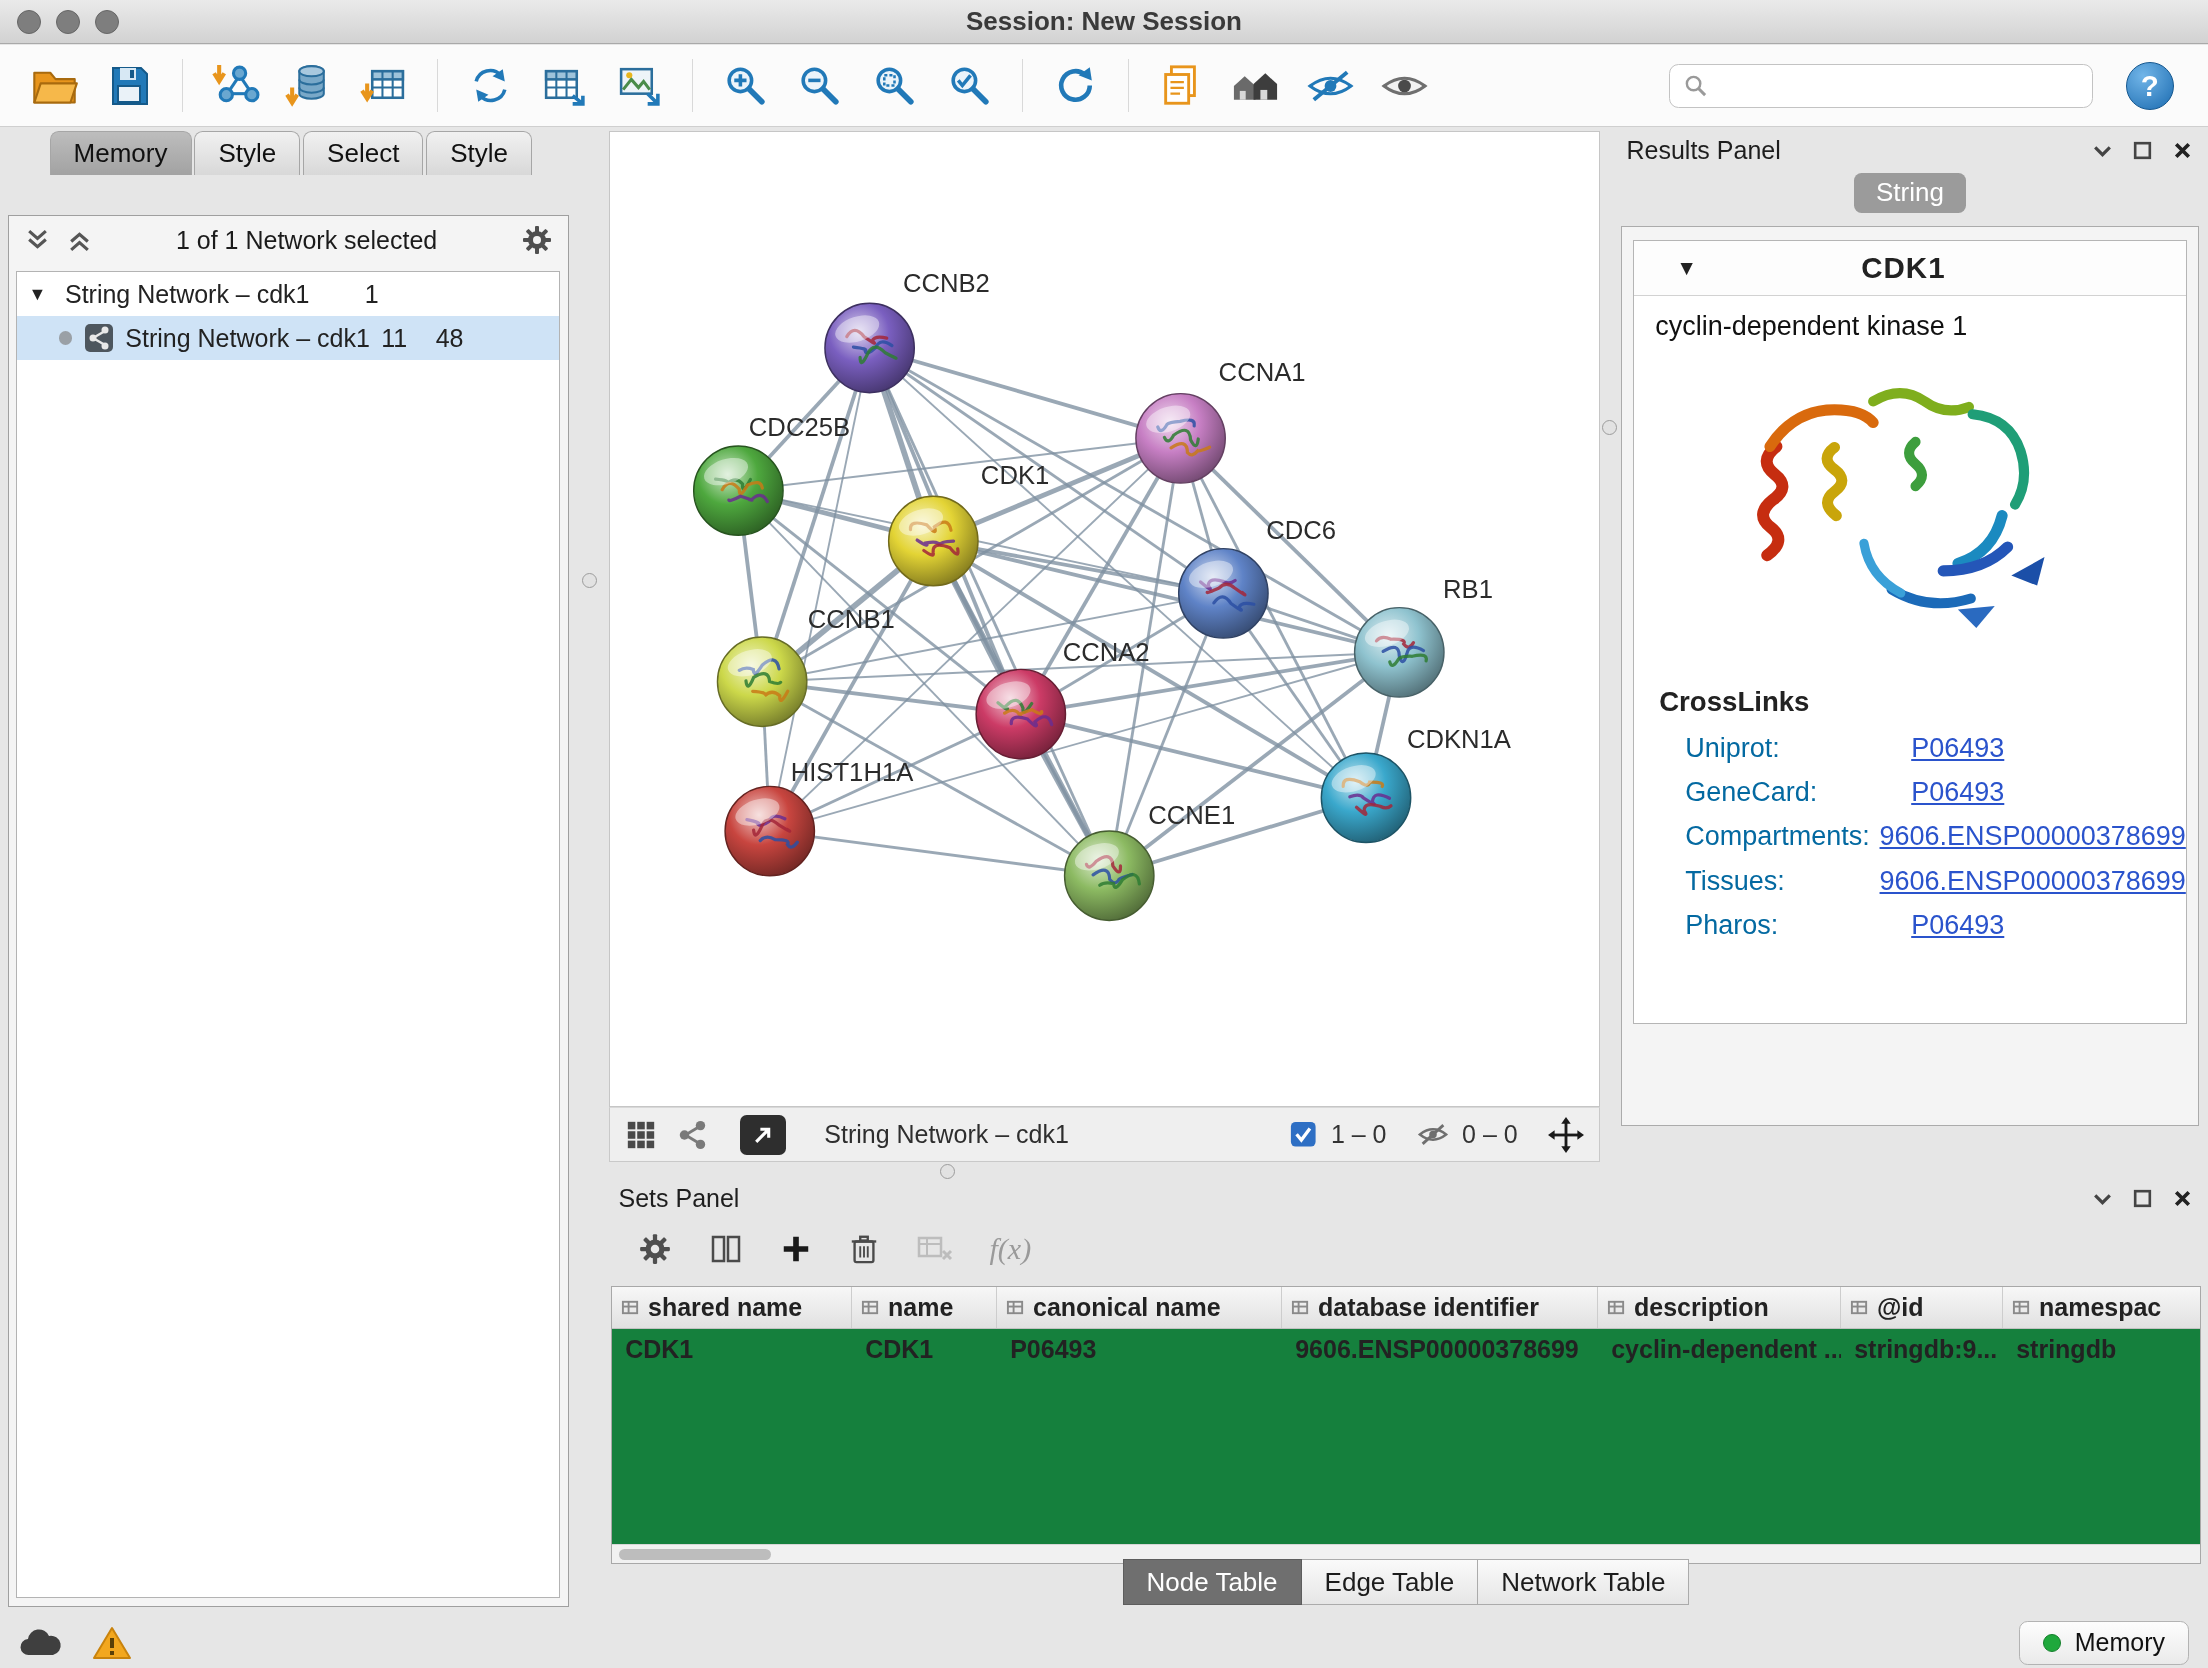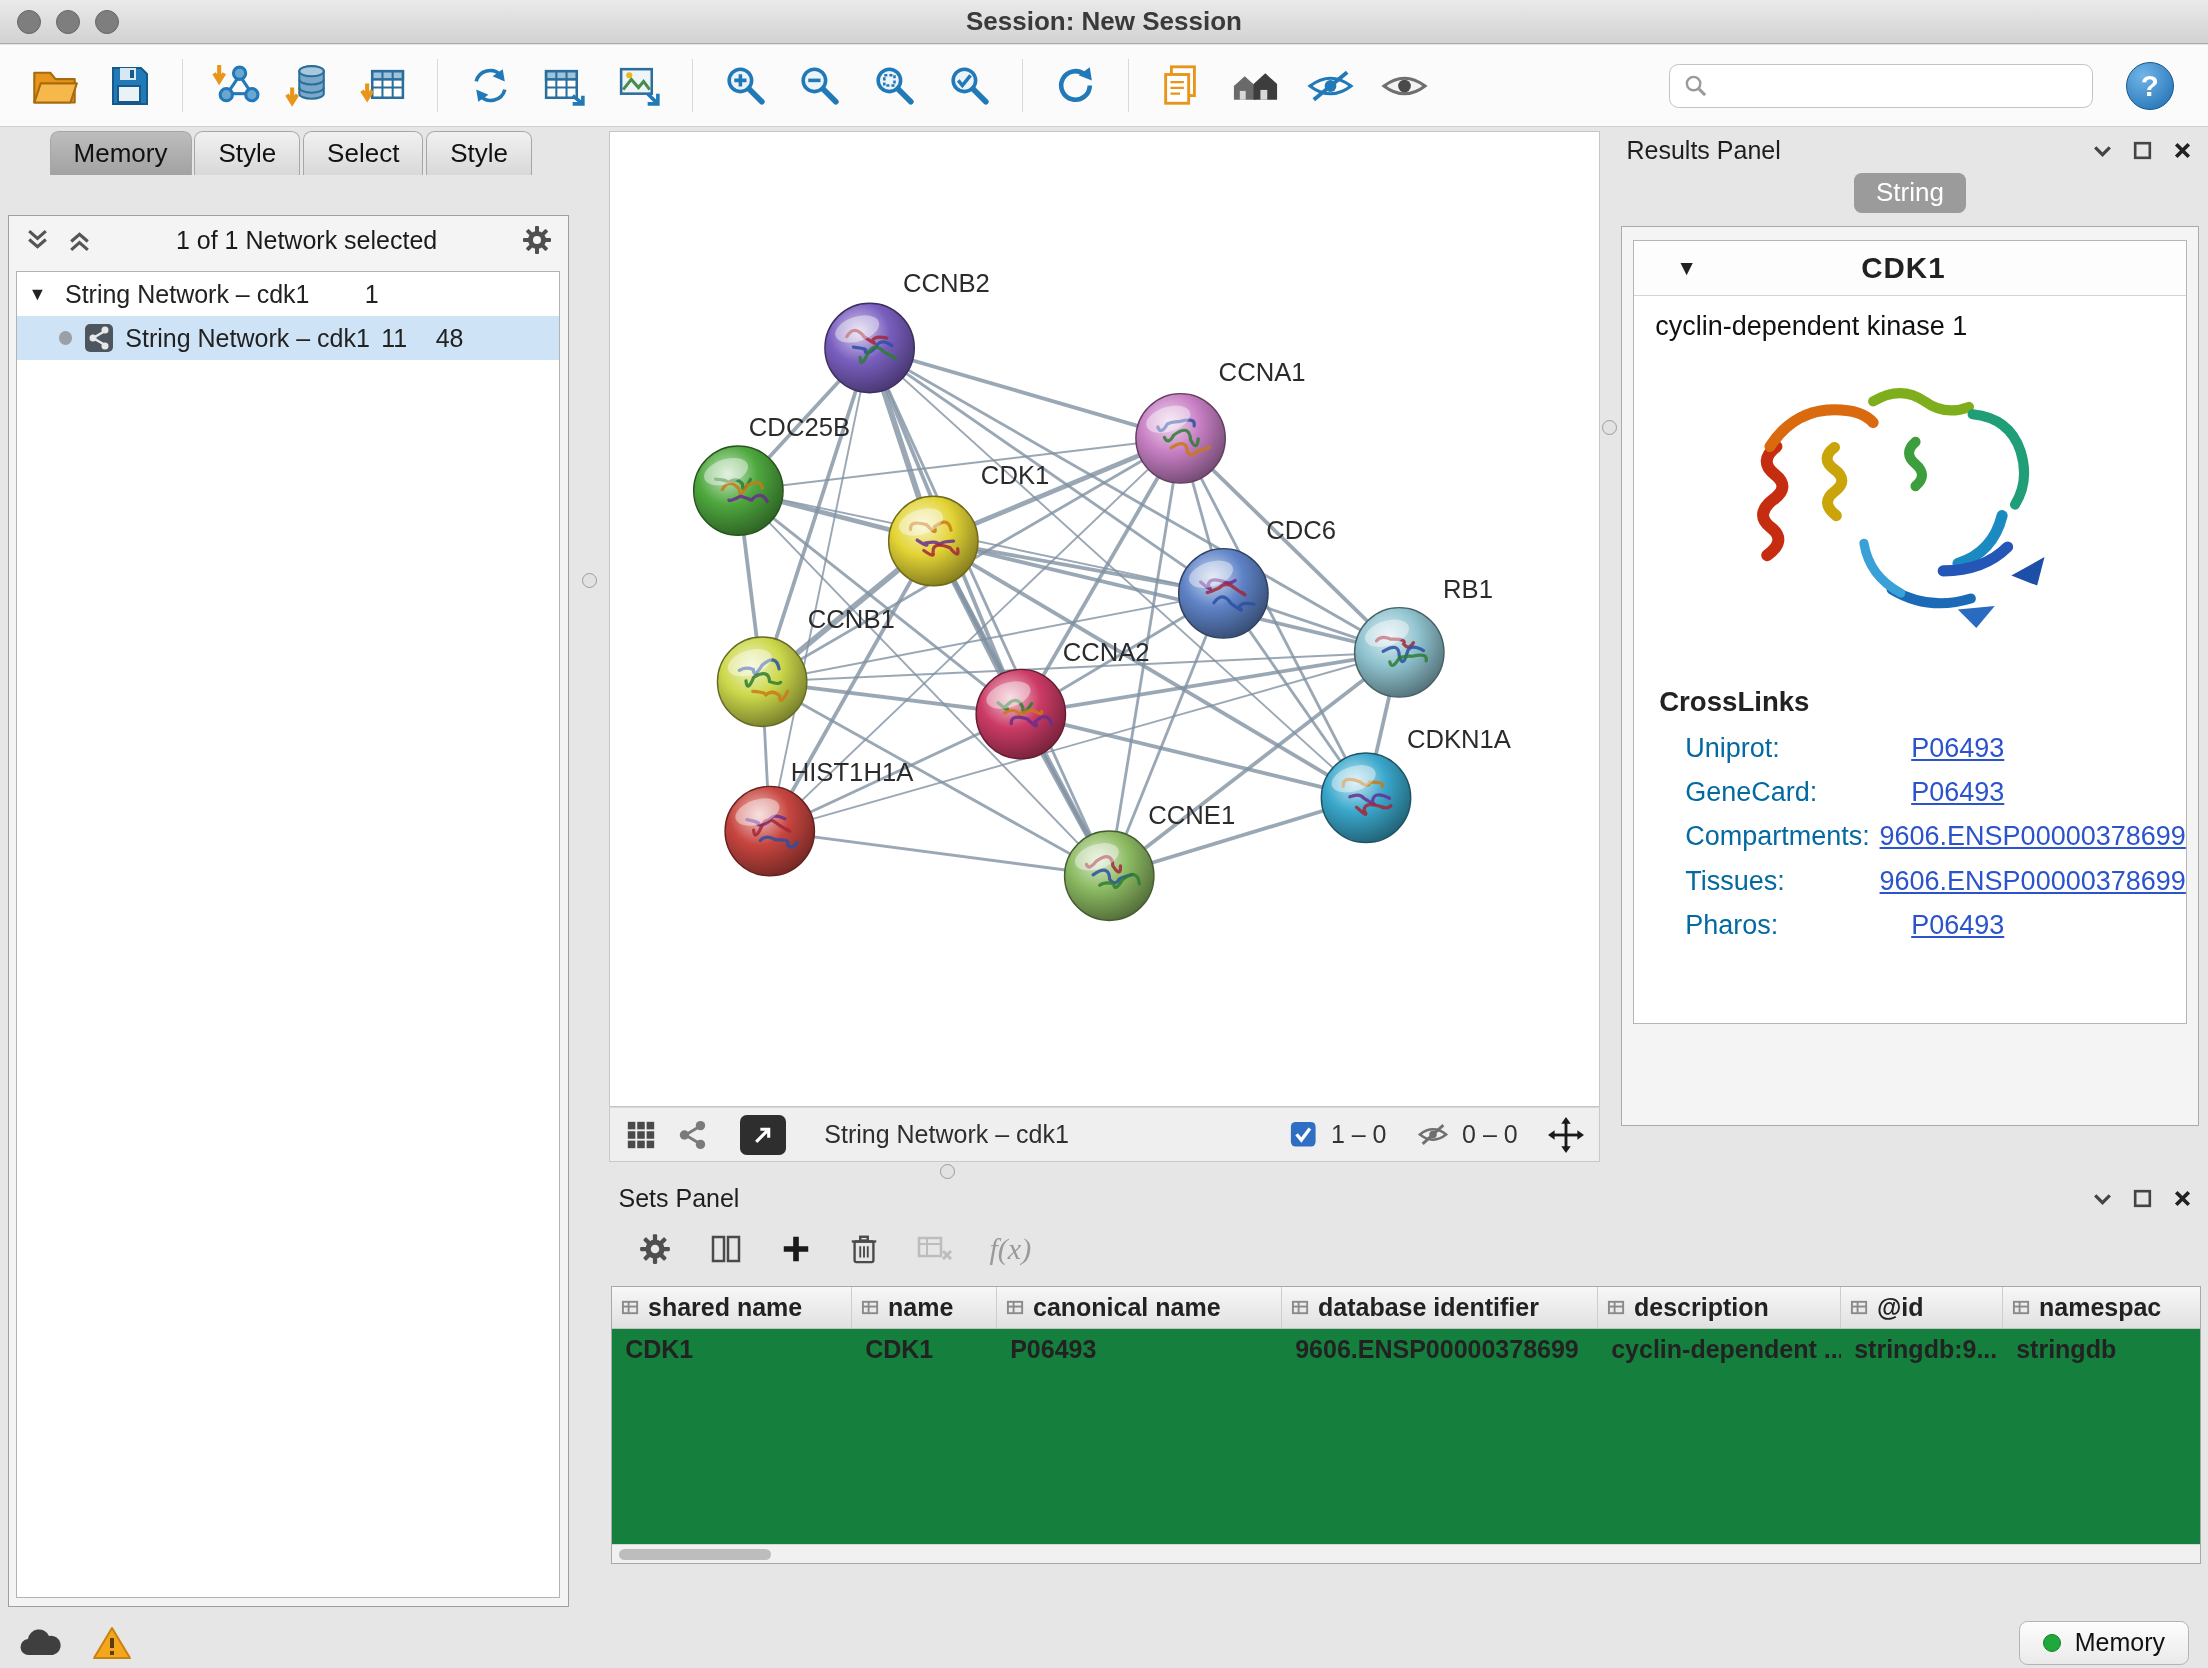--- a/index.html
+++ b/index.html
@@ -845,20 +845,25 @@
           <div class="t-cell" style="width: 316px;">9606.ENSP00000378699</div>
           <div class="t-cell" style="width: 243px;">cyclin-dependent ...</div>
           <div class="t-cell" style="width: 162px;">stringdb:9...</div>
           <div class="t-cell" style="width: 200px;">stringdb</div>
         </div>
       </div>
     <div id="h-scroll">
         <div id="h-thumb"></div>
       </div>
   </div>
+  <div id="table-tabs">
+      <div class="tbl-tab selected">Node Table</div>
+      <div class="tbl-tab">Edge Table</div>
+      <div class="tbl-tab">Network Table</div>
+    </div>
 </div>
 
 <div id="statusbar">
   <span>
       <svg width="44" height="32" viewBox="0 0 44 32">
         <path d="M10 28 a8 8 0 0 1 -1 -16 a11 11 0 0 1 21 -3 a8 8 0 0 1 4 19z" fill="#3f3f3f"></path>
       </svg>
     </span>
   <span>
       <svg width="40" height="36" viewBox="0 0 40 36">

